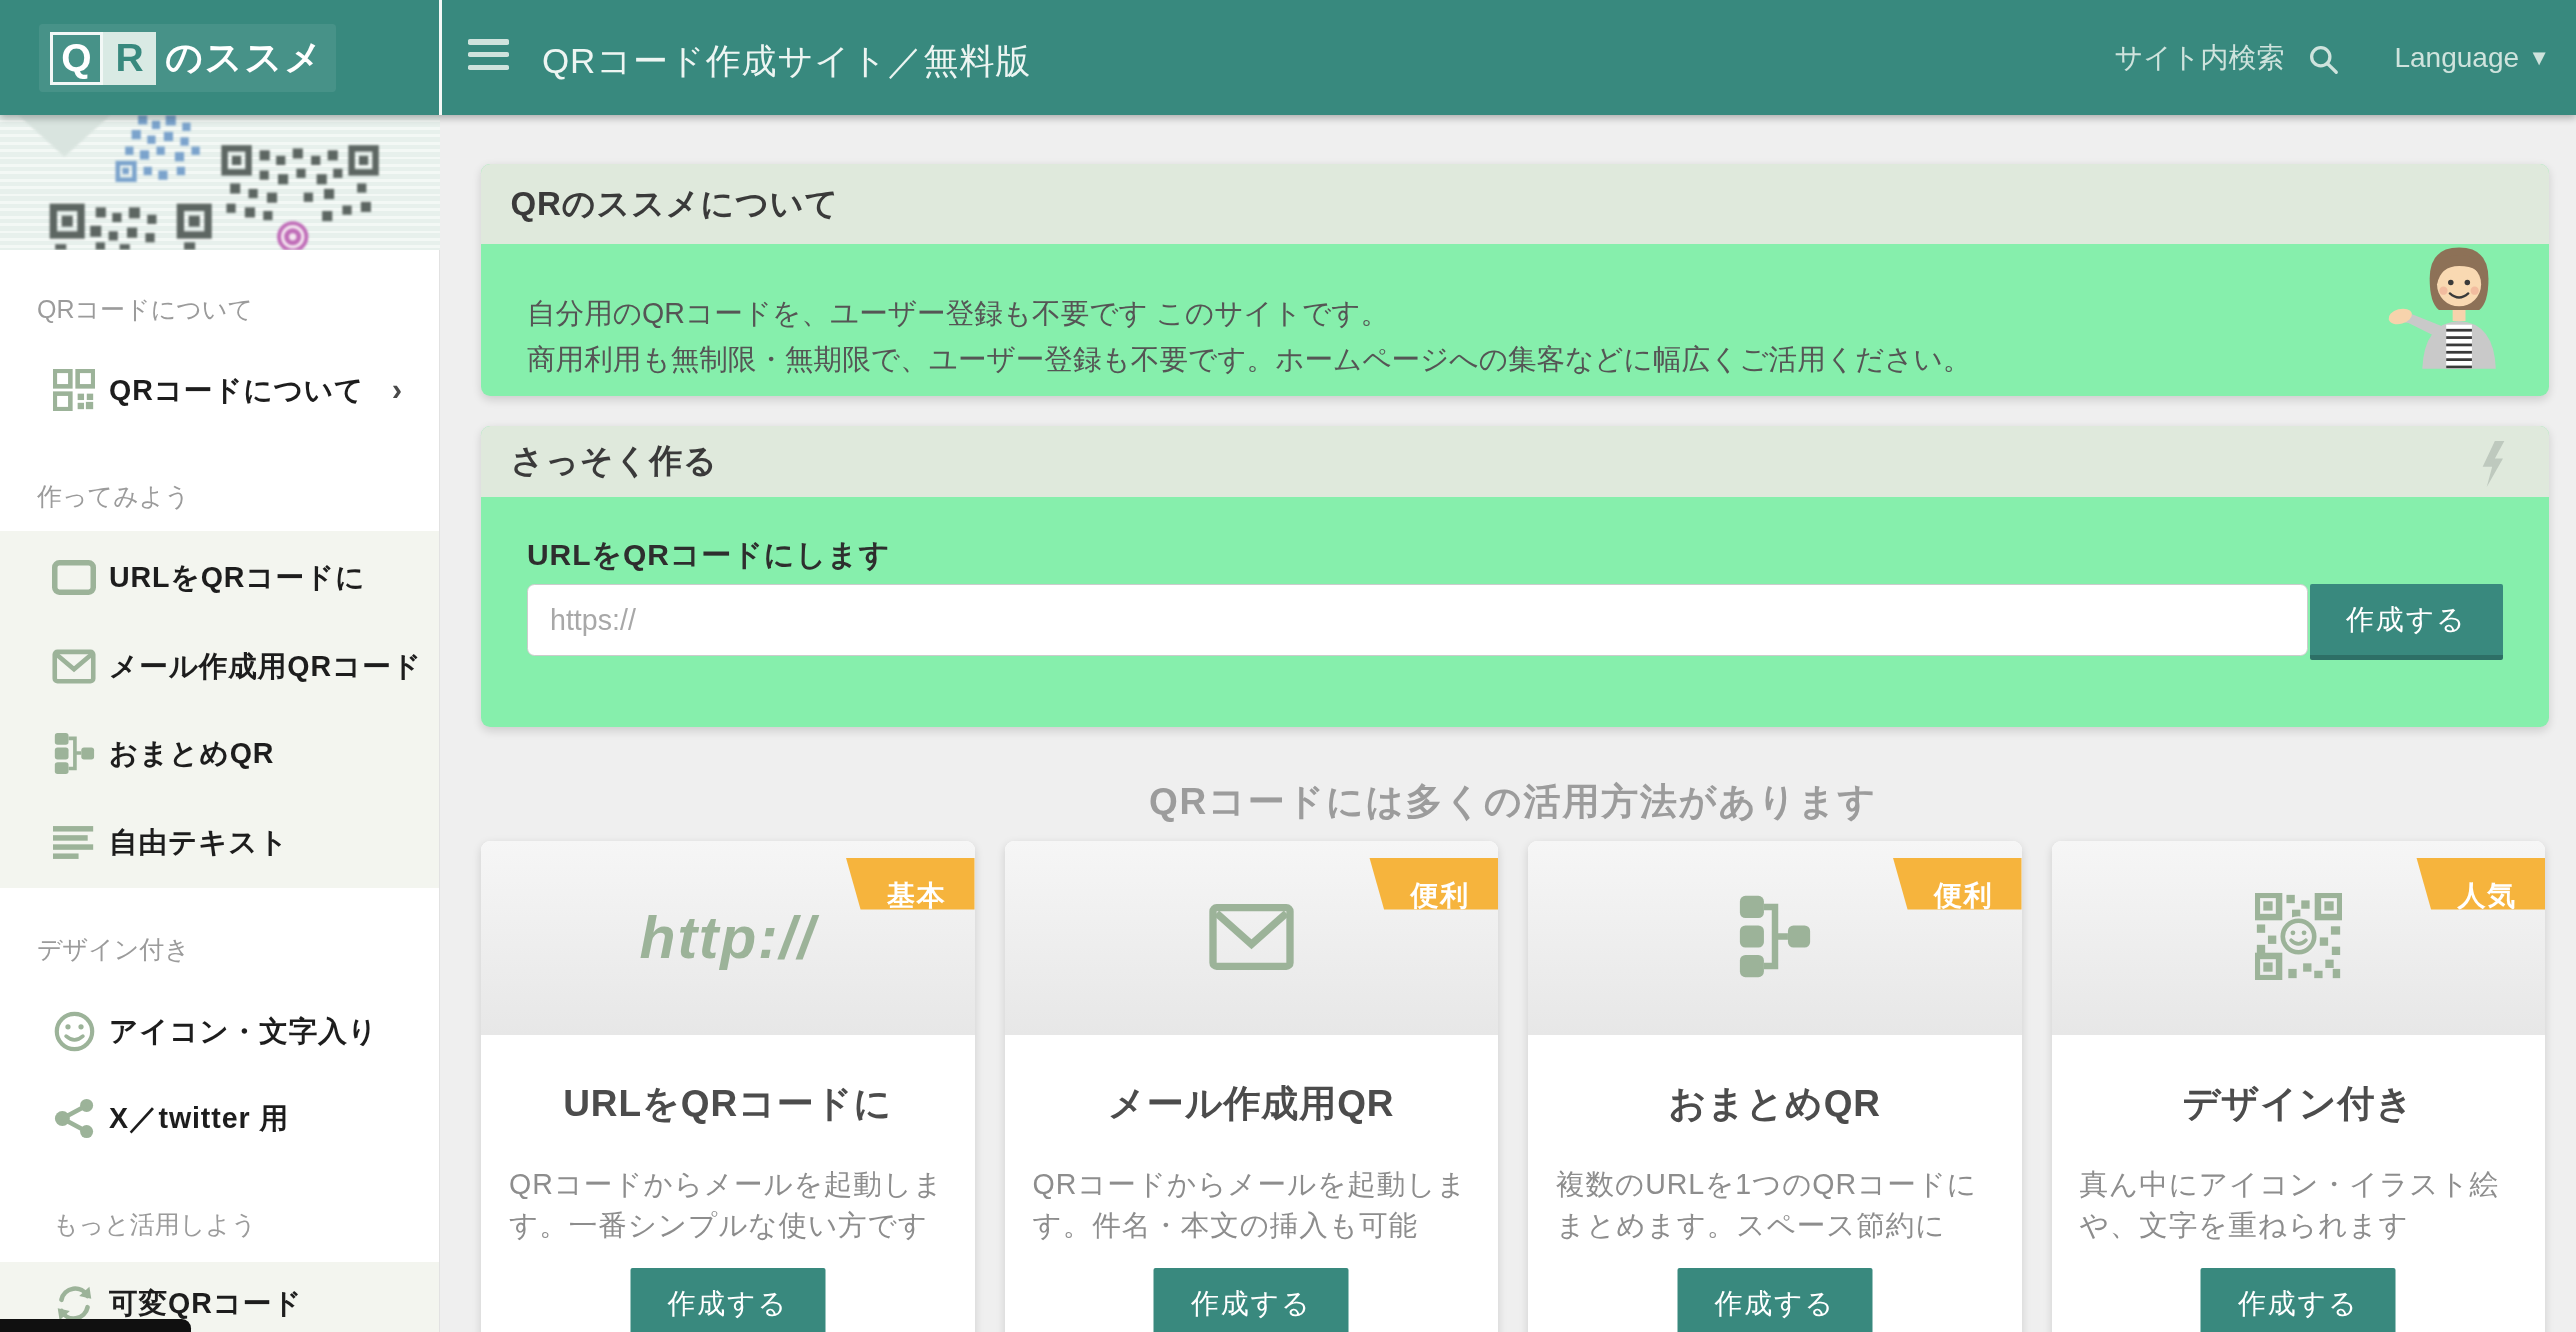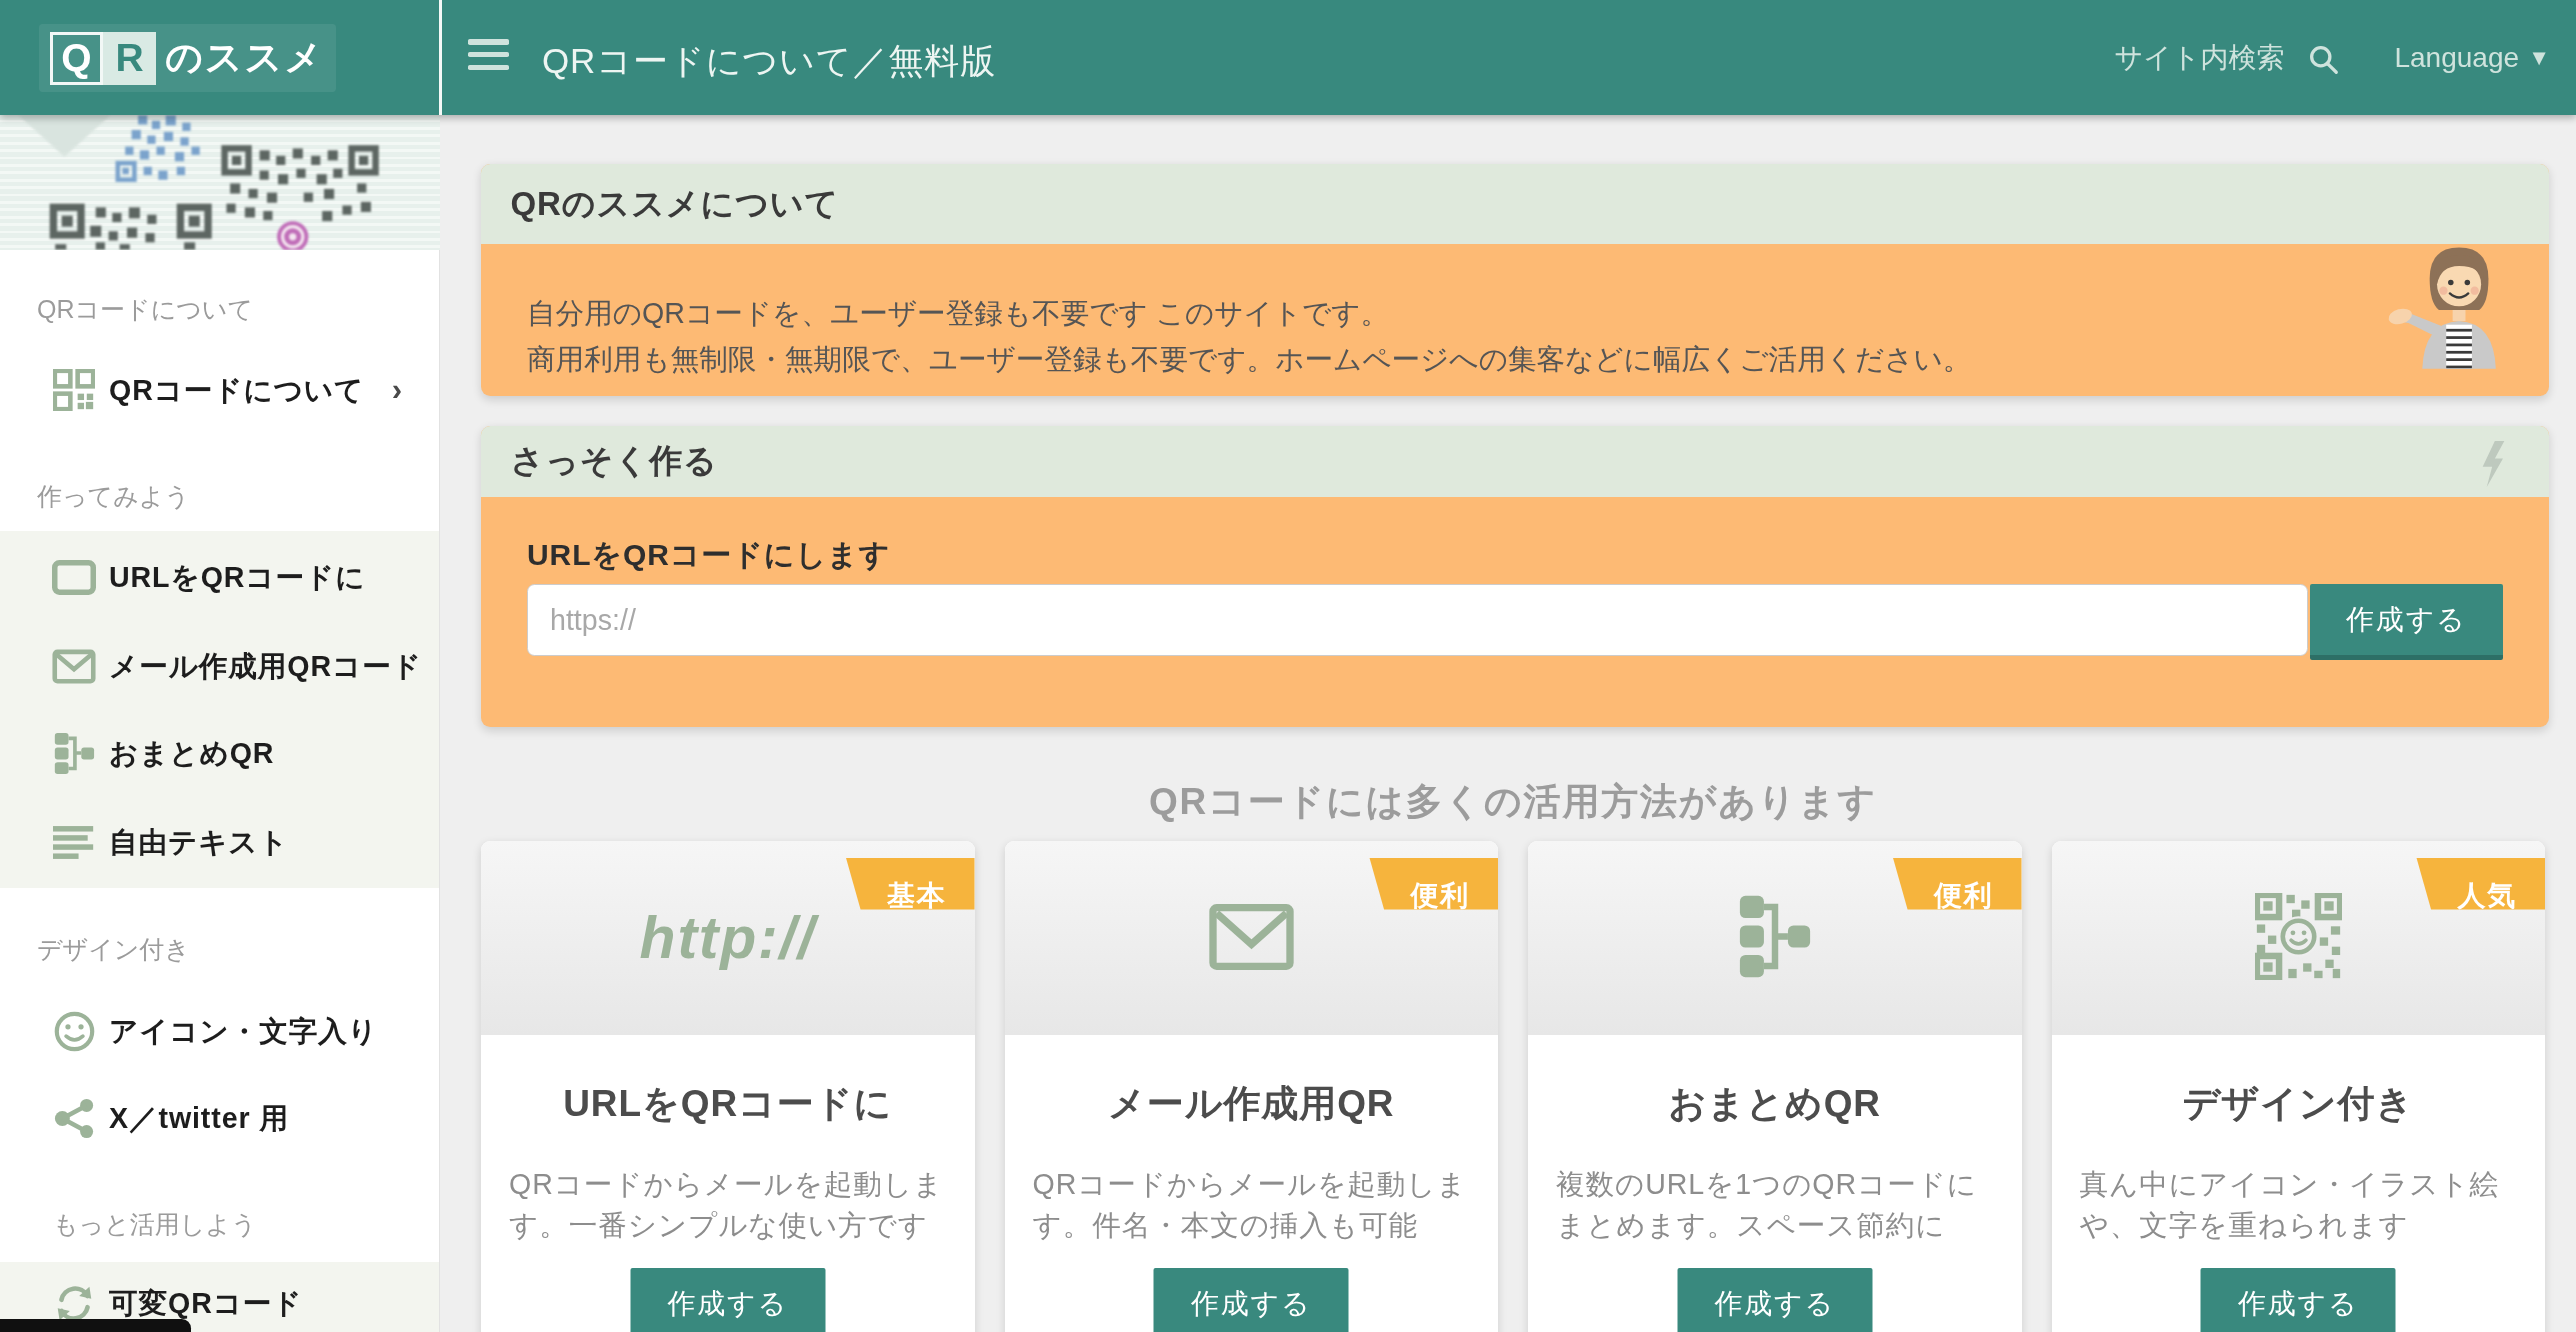--- a/index.html
+++ b/index.html
@@ -35,21 +35,21 @@
   .section-label { position:absolute; left:37px; color:#9b9b9b; font-size:25px; }
   .nav-item { position:absolute; left:0; width:439px; height:88px; display:flex; align-items:center; cursor:pointer; }
   .nav-item .ico { width:44px; height:44px; margin-left:52px; flex:0 0 44px; display:flex; align-items:center; justify-content:center; }
   .nav-item .lbl { margin-left:13px; font-size:28.6px; font-weight:bold; color:#1d1d1d; letter-spacing:0.9px; }
   .nav-item .chev { position:absolute; right:37px; color:#4a4a4a; font-size:31px; font-weight:bold; }
   .group-bg { position:absolute; left:0; width:439px; background:#f3f5ef; }
   .tooltip-bar { position:absolute; left:0; top:1319px; width:191px; height:13px; background:#101010; border-top-right-radius:9.2px; z-index:50; }
 
   
   .main { position:absolute; left:440px; top:115px; width:2136px; height:1217px; }
-  .card { position:absolute; background:#fdba74; border-radius:9.2px; box-shadow:0 3.7px 9.2px rgba(0,0,0,.14); }
+  .card { position:absolute; background:#86efac; border-radius:9.2px; box-shadow:0 3.7px 9.2px rgba(0,0,0,.14); }
   .card-head { background:#dfe9dc; border-radius:9.2px 9.2px 0 0; display:flex; align-items:center; }
   .card-head .ttl { margin-left:29.5px; font-size:33px; font-weight:bold; color:#3a3a3a; letter-spacing:0.9px; }
 
   .about-card { left:41px; top:49px; width:2068px; height:232px; }
   .about-card .card-head { height:80px; }
   .about-body { position:relative; padding:46px 0 0 46px; font-size:28.6px; color:#555; line-height:1.62; }
   .about-illustration { position:absolute; right:44px; bottom:0; }
 
   .quick-card { left:41px; top:311px; width:2068px; height:301px; }
   .quick-card .card-head { height:71px; position:relative; }
@@ -89,21 +89,21 @@
       <span class="logo-q">Q</span>
       <span class="logo-r">R</span>
       <span class="logo-suffix">のススメ</span>
     </div>
     <div class="sidebar-divider-top"></div>
     <div class="hamburger">
       <div></div>
         <div></div>
         <div></div>
     </div>
-    <div class="topbar-title">QRコードについて／無料版</div>
+    <div class="topbar-title">QRコード作成サイト／無料版</div>
     <div class="topbar-right">
       <span class="search-label">サイト内検索</span>
       <span class="search-icon">
         <svg width="31" height="31" viewBox="0 0 34 34">
             <circle cx="14" cy="14" r="10" fill="none" stroke="#cfe3dd" stroke-width="3.6"></circle>
             <line x1="22" y1="22" x2="31" y2="31" stroke="#cfe3dd" stroke-width="3.6" stroke-linecap="round"></line>
           </svg>
       </span>
       <span class="lang">
         <span>Language</span>

